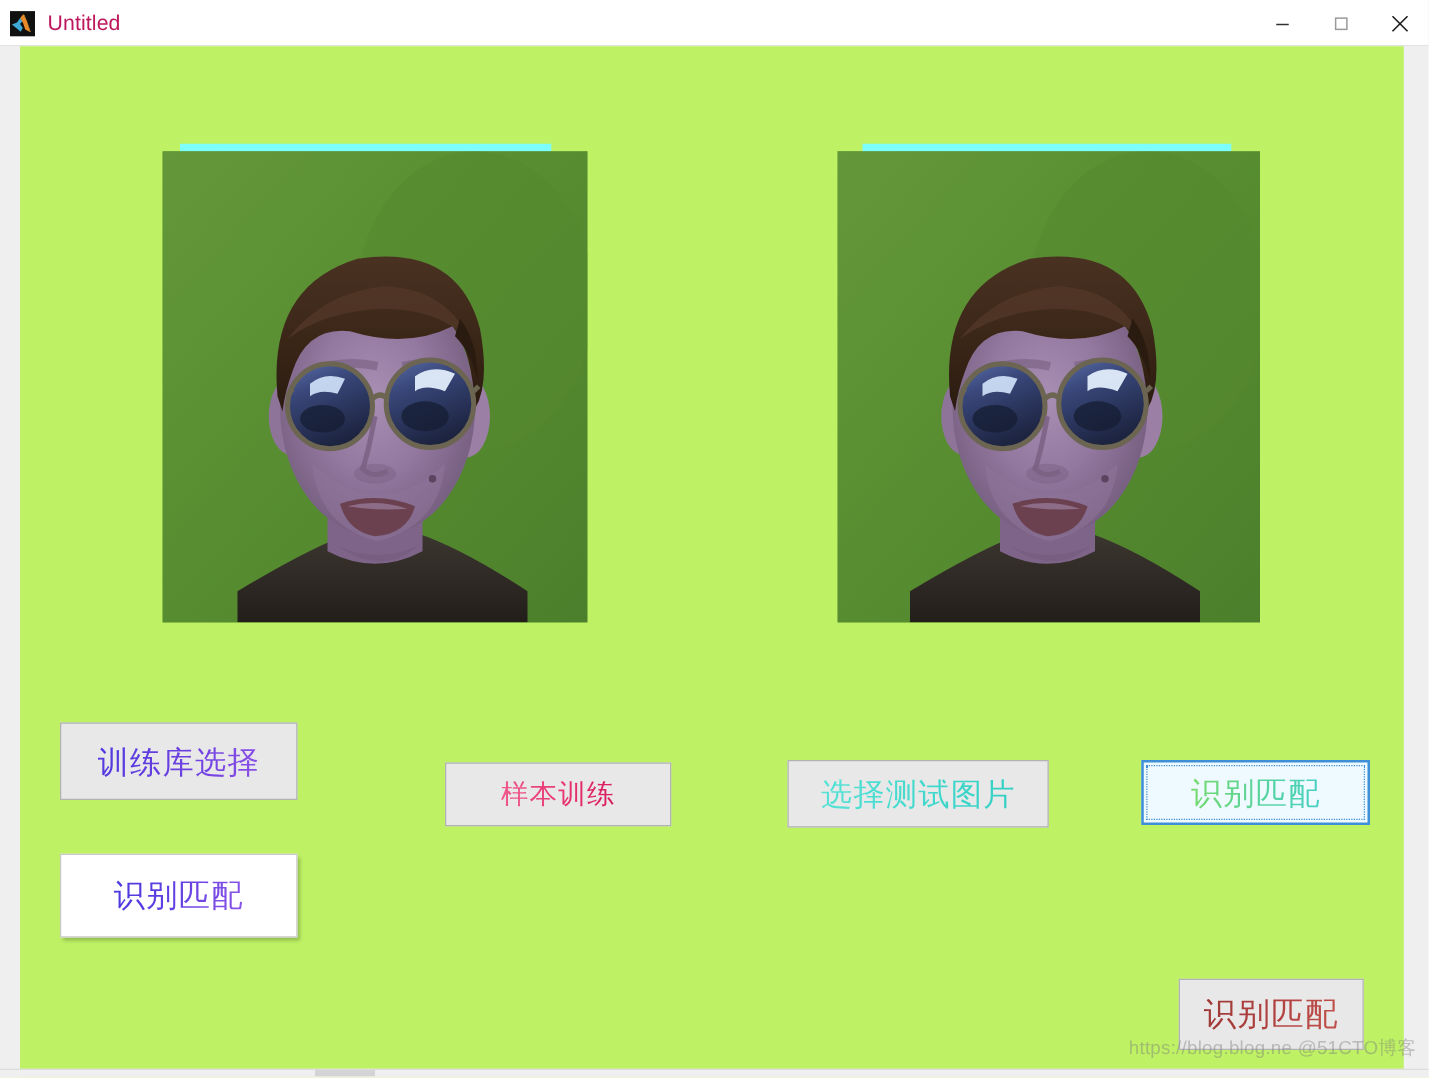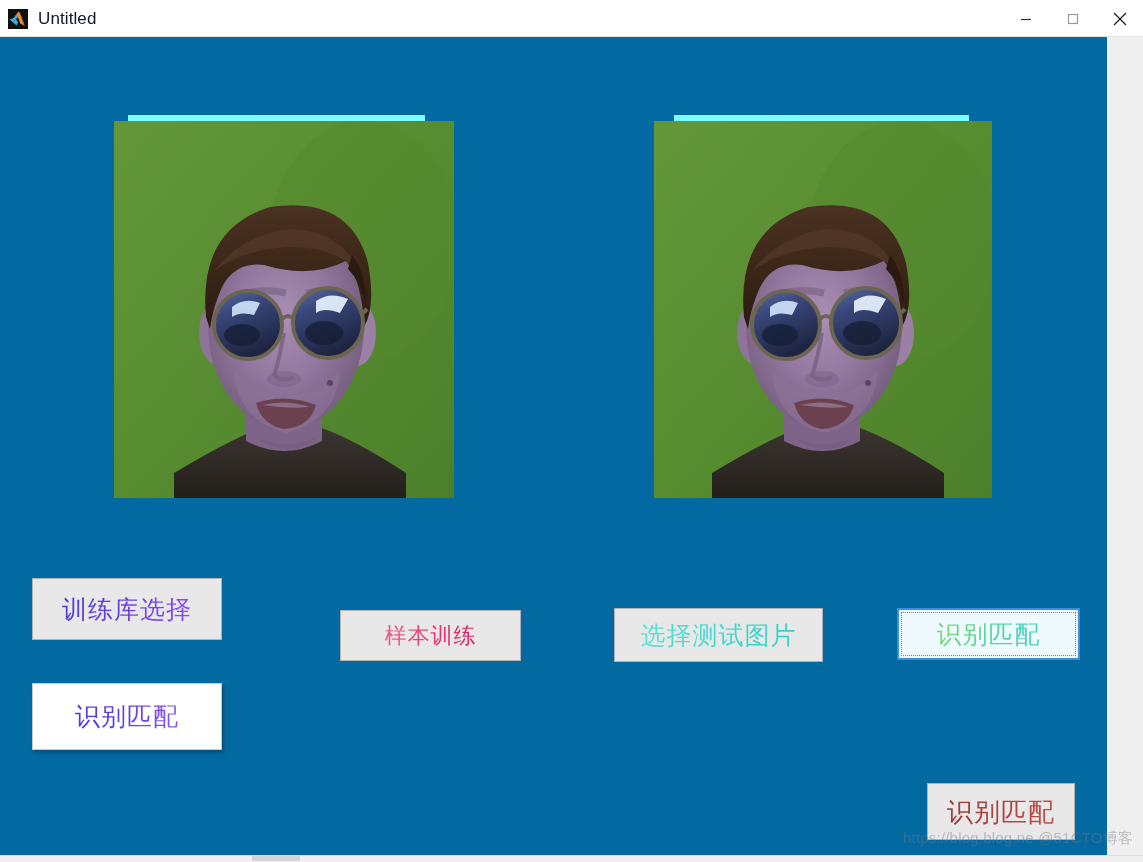--- a/index.html
+++ b/index.html
@@ -42,21 +42,21 @@
     width: 20px;
     height: 20px;
     position: relative;
     background: #0c0c0c;
     flex: 0 0 auto;
   }
   .matlab-icon svg { display: block; }
   .title-text {
     margin-left: 10px;
     font-size: 17px;
-    color: #0f172a;
+    color: #be185d;
     font-family: "Liberation Sans", "DejaVu Sans", sans-serif;
     letter-spacing: 0.1px;
     white-space: nowrap;
   }
   .title-spacer { flex: 1 1 auto; }
   .win-btns {
     display: flex;
     align-items: center;
     height: 37px;
     flex: 0 0 auto;
@@ -75,24 +75,24 @@
     position: absolute;
     left: 0; top: 36px;
     width: 1143px;
     height: 1px;
     background: #e3e3e3;
   }
 
   
   .client {
     position: absolute;
-    left: 0; top: 37px;
+    left: 16px; top: 37px;
     width: 1107px;
     height: 825px;
-    background: #0369a1;
+    background: #bef264;
   }
 
   
   .cyan-label {
     position: absolute;
     background: #7efdfd;
     display: flex;
     align-items: center;
     justify-content: center;
     box-sizing: border-box;

